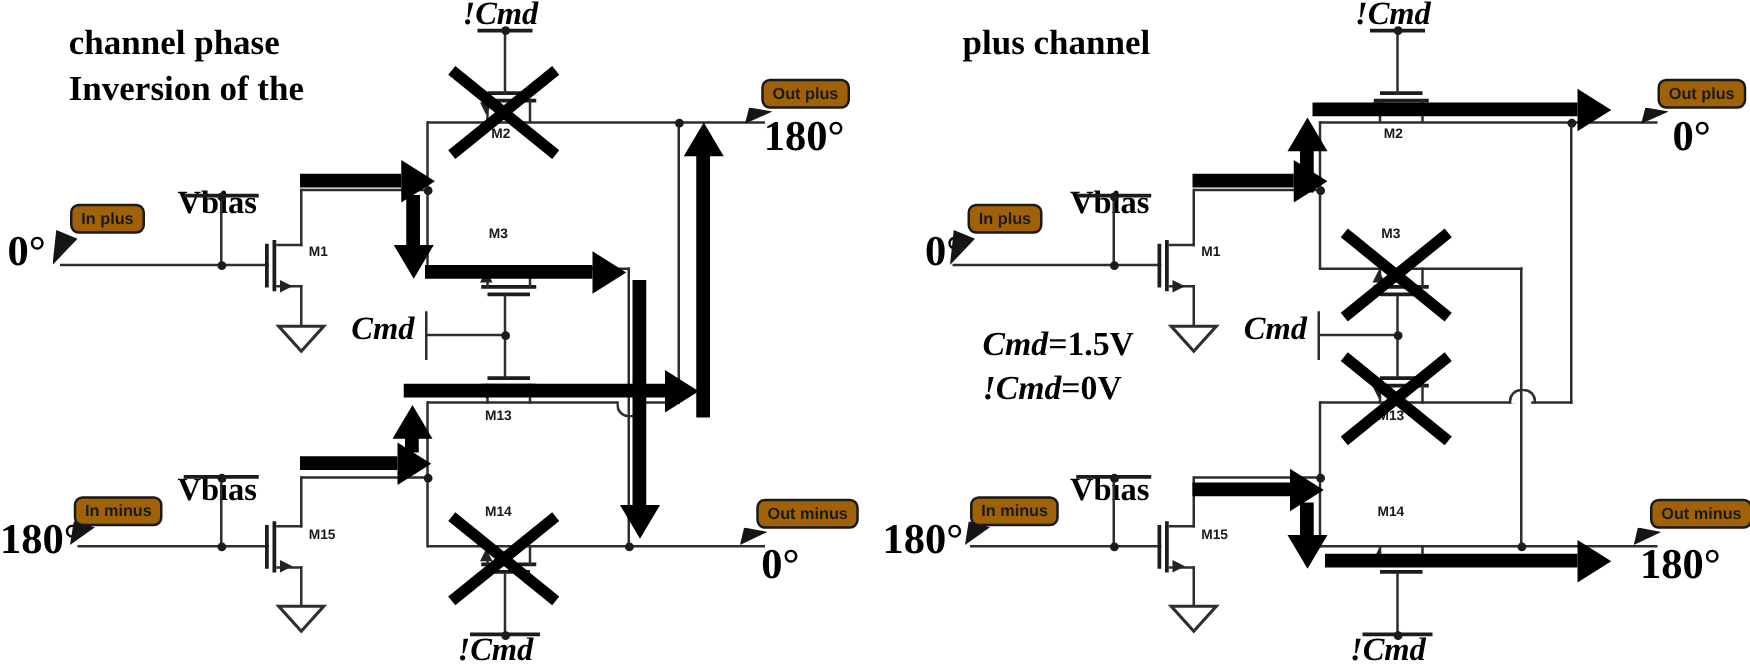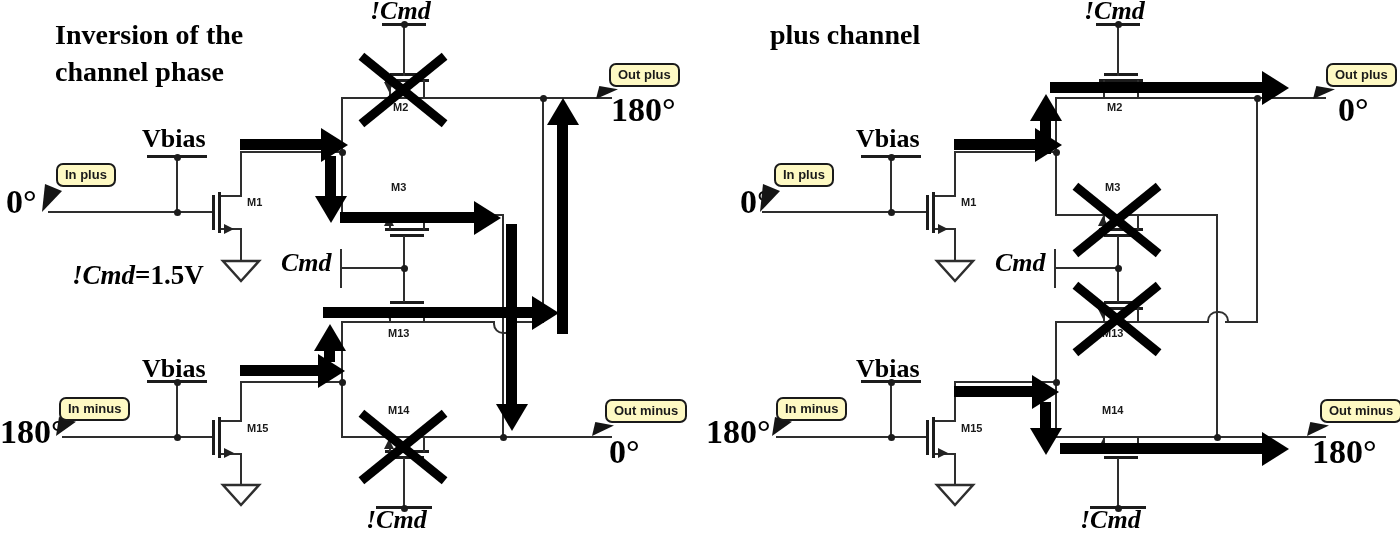--- a/index.html
+++ b/index.html
@@ -30,42 +30,41 @@
   .xc::after{transform:translate(-50%,-50%) rotate(-39deg);}
   
   .hopd{position:absolute;width:18px;height:10px;border:2px solid var(--ln);border-top:none;border-radius:0 0 10px 10px;}
   .hopu{position:absolute;width:18px;height:10px;border:2px solid var(--ln);border-bottom:none;border-radius:10px 10px 0 0;}
   
   .title{position:absolute;font-size:28px;line-height:37px;font-weight:bold;white-space:nowrap;}
   .cond{position:absolute;font-size:27px;line-height:35px;white-space:nowrap;}
   .cond i{font-style:italic;font-weight:bold;}
   .cond b{font-style:normal;font-weight:bold;}
   .phase{position:absolute;font-size:34px;font-weight:bold;line-height:34px;white-space:nowrap;}
-  .vbias{position:absolute;font-size:26px;font-weight:bold;line-height:26px;}
+  .vbias{position:absolute;font-size:26px;font-weight:bold;line-height:26px;margin-top:23px;}
   .sig{position:absolute;font-size:26px;font-weight:bold;font-style:italic;line-height:26px;white-space:nowrap;}
-  .callout{position:absolute;border:2.5px solid #1a1a1a;border-radius:7px;background:#fef9c3;
+  .callout{position:absolute;border:2.5px solid #1a1a1a;border-radius:7px;background:#a16207;
            font-family:"Liberation Sans",sans-serif;font-weight:bold;font-size:13px;line-height:13px;
            padding:3px 7px 4px 7px;color:#1a1a1a;white-space:nowrap;z-index:5;}
   .tail{position:absolute;background:#151515;clip-path:polygon(0 100%,15% 0,100% 25%);z-index:4;}
   .mlab{position:absolute;font-family:"Liberation Sans",sans-serif;font-weight:bold;font-size:11px;
         line-height:11px;color:#1a1a1a;white-space:nowrap;}
   .gnd{position:absolute;}
 </style>
 </head>
 <body>
 
 <div id="stage">
 
   <div class="panel" style="left:0;">
     <div class="title" style="left:55px;top:16px;">
+      <div>channel phase</div>
       <div>Inversion of the</div>
-      <div>channel phase</div>
     </div>
     <div class="cond" style="left:72px;top:258px;">
-      <div><i>!Cmd</i><b>=1.5V</b></div>
     </div>
 
     <div class="phase" style="left:6px;top:185px;">0°</div>
     <div class="callout" style="left:56px;top:163px;">In plus</div>
     <div class="tail" style="left:42px;top:184px;width:20px;height:28px;"></div>
 
     <div class="phase" style="left:0px;top:415px;">180°</div>
     <div class="callout" style="left:59px;top:397px;">In minus</div>
     <div class="tail" style="left:56px;top:417px;width:20px;height:19px;"></div>
 
@@ -191,20 +190,24 @@
     <div class="ab" style="left:323px;top:307px;width:209px;height:11px;"></div>
     <div class="tri hr" style="left:532px;top:296px;"></div>
     <div class="ab" style="left:557px;top:124px;width:11px;height:210px;"></div>
     <div class="tri hu" style="left:547px;top:98px;"></div>
   </div>
 
   <div class="panel" style="left:714px;">
     <div class="title" style="left:56px;top:16px;">
       <div>plus channel</div>
     </div>
+    <div class="cond" style="left:72px;top:258px;">
+      <div><i>Cmd</i><b>=1.5V</b></div>
+      <div><i>!Cmd</i><b>=0V</b></div>
+    </div>
 
     <div class="phase" style="left:26px;top:185px;">0°</div>
     <div class="callout" style="left:60px;top:163px;">In plus</div>
     <div class="tail" style="left:46px;top:184px;width:20px;height:28px;"></div>
 
     <div class="phase" style="left:-8px;top:415px;">180°</div>
     <div class="callout" style="left:62px;top:397px;">In minus</div>
     <div class="tail" style="left:58px;top:417px;width:20px;height:19px;"></div>
 
     <div class="callout" style="left:612px;top:63px;">Out plus</div>

